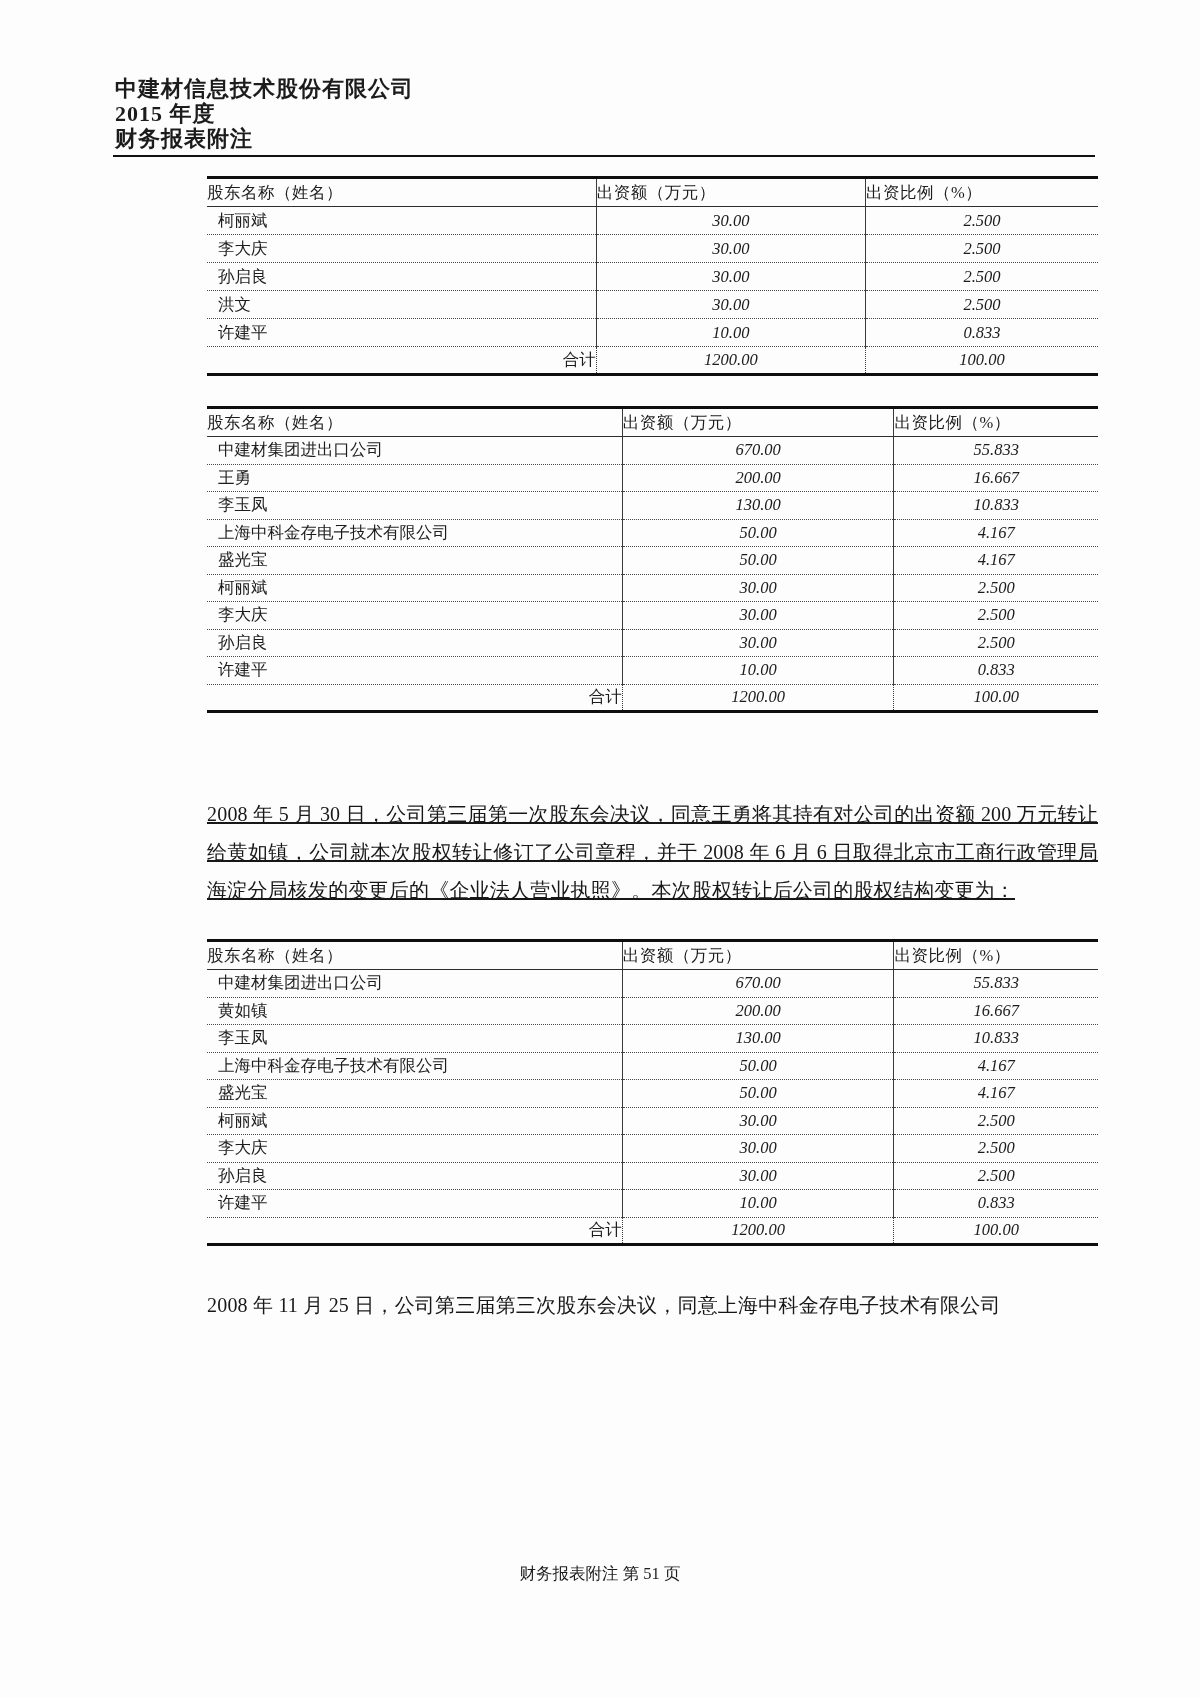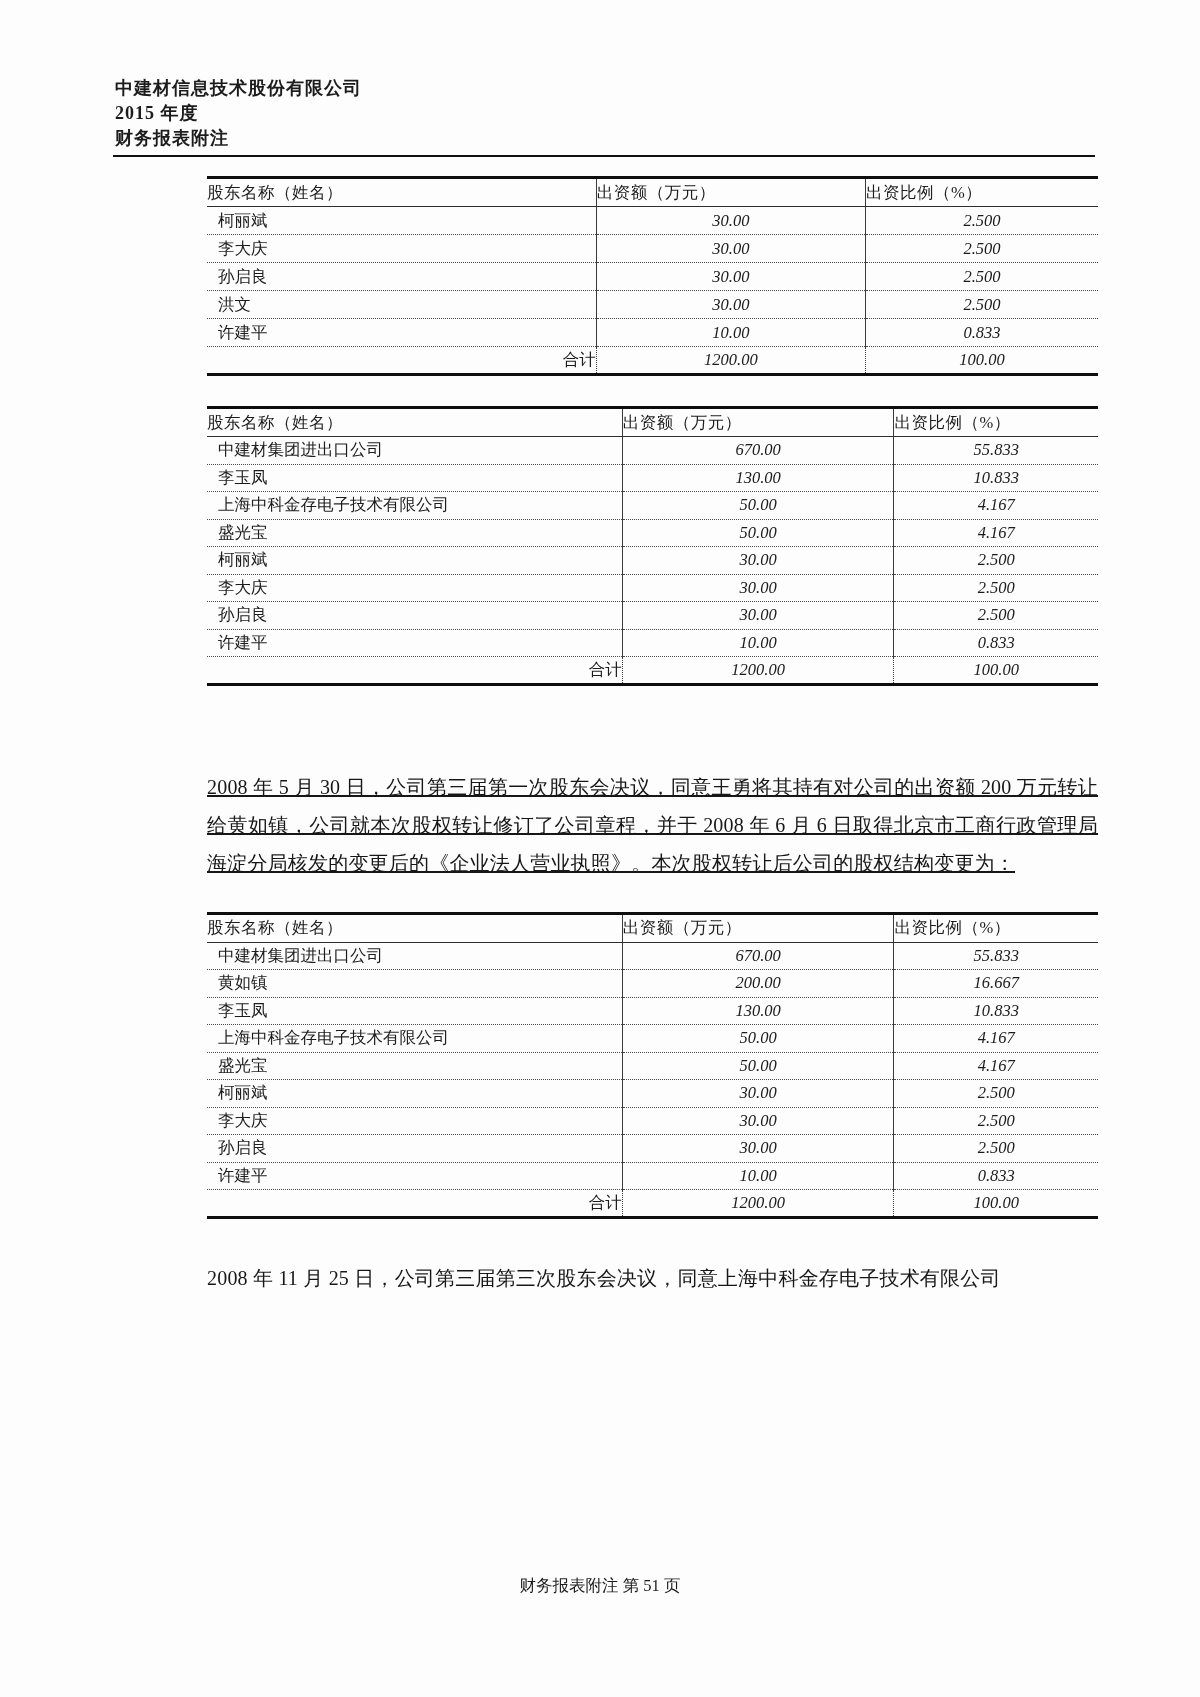--- a/index.html
+++ b/index.html
@@ -9,21 +9,21 @@
     width:1200px; height:1697px;
     margin:0 auto;
     background:#fdfdfd;
     font-family:"Liberation Serif","DejaVu Serif",serif;
     color:#1c1c1c;
     overflow:hidden;
   }
   
   .page-header { padding:76px 0 0 115px; }
   .page-header .hline {
-    font-size:18px; line-height:25px; font-weight:600;
+    font-size:22px; line-height:25px; font-weight:600;
     letter-spacing:1px;
   }
   .header-rule {
     margin:4px 0 0 113px;
     width:982px; height:0;
     border:none; border-top:2.5px solid #111;
   }
   
   .content { margin-left:207px; width:891px; }
   
@@ -62,21 +62,21 @@
     font-size:20px; line-height:38px;
     text-align:justify;
     letter-spacing:0.2px;
     color:#171717;
   }
   .p1 { margin-top:44px; }
   .p2 { margin-top:82px;text-decoration:underline; }
   .p3 { margin-top:40px; text-align:left; }
   
   .page-footer {
-    position:absolute; left:0; bottom:100px; width:1200px;
+    position:absolute; left:0; bottom:112px; width:1200px;
     text-align:center; font-size:16.5px; color:#1c1c1c;
   }
 </style>
 </head>
 <body>
 
 <div class="page">
 
   <div class="page-header">
     <div class="hline">中建材信息技术股份有限公司</div>
@@ -148,20 +148,25 @@
           <th>出资比例（%）</th>
         </tr>
       </thead>
       <tbody>
           <tr class="data-row">
             <td class="c0">中建材集团进出口公司</td>
             <td class="c1">670.00</td>
             <td class="c2">55.833</td>
           </tr>
           <tr class="data-row">
+            <td class="c0">王勇</td>
+            <td class="c1">200.00</td>
+            <td class="c2">16.667</td>
+          </tr>
+          <tr class="data-row">
             <td class="c0">李玉凤</td>
             <td class="c1">130.00</td>
             <td class="c2">10.833</td>
           </tr>
           <tr class="data-row">
             <td class="c0">上海中科金存电子技术有限公司</td>
             <td class="c1">50.00</td>
             <td class="c2">4.167</td>
           </tr>
           <tr class="data-row">

